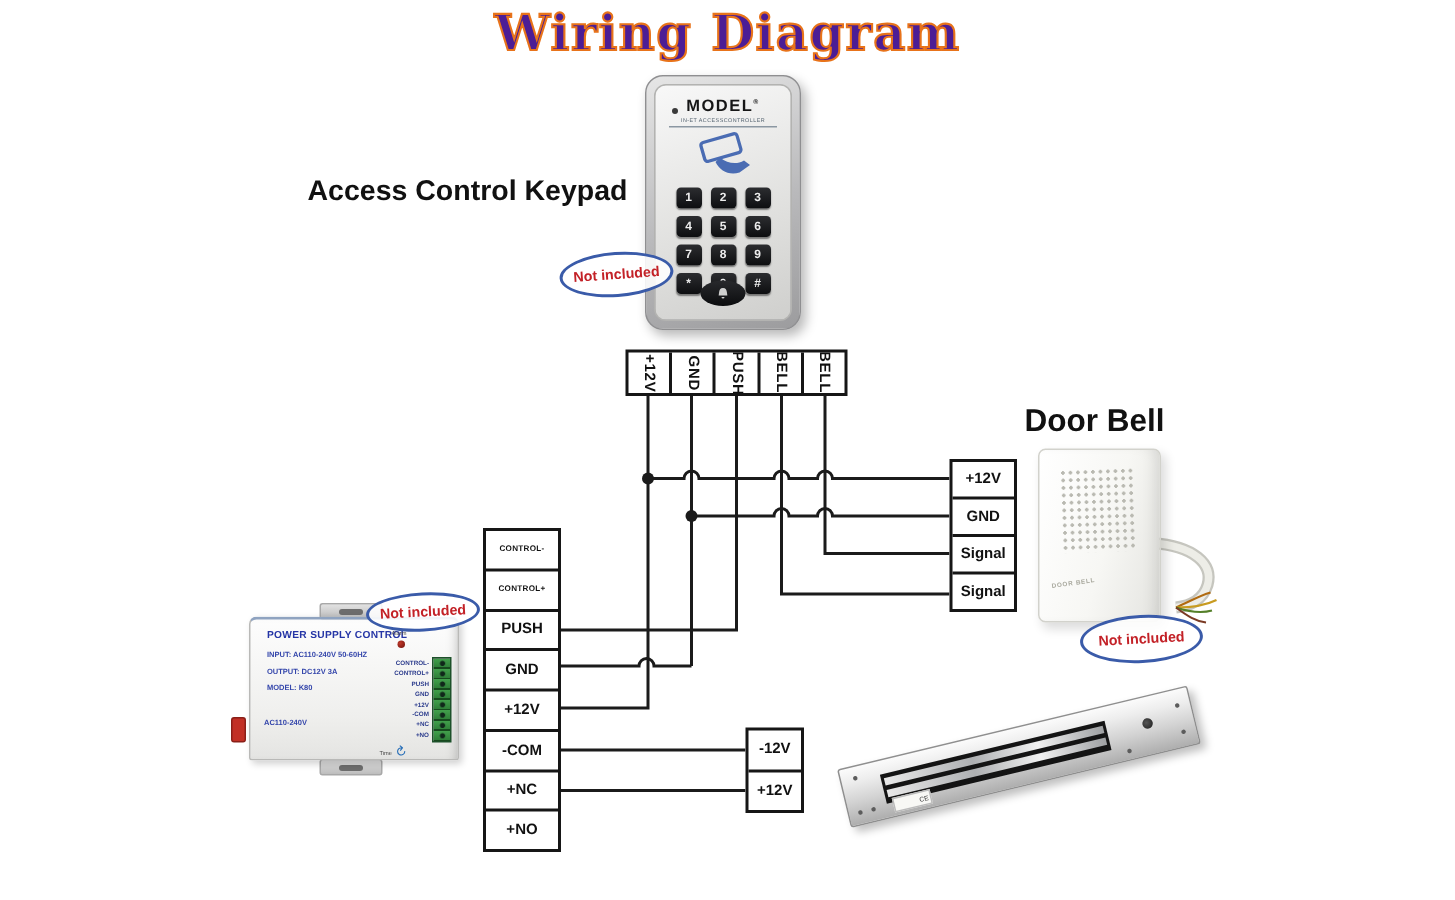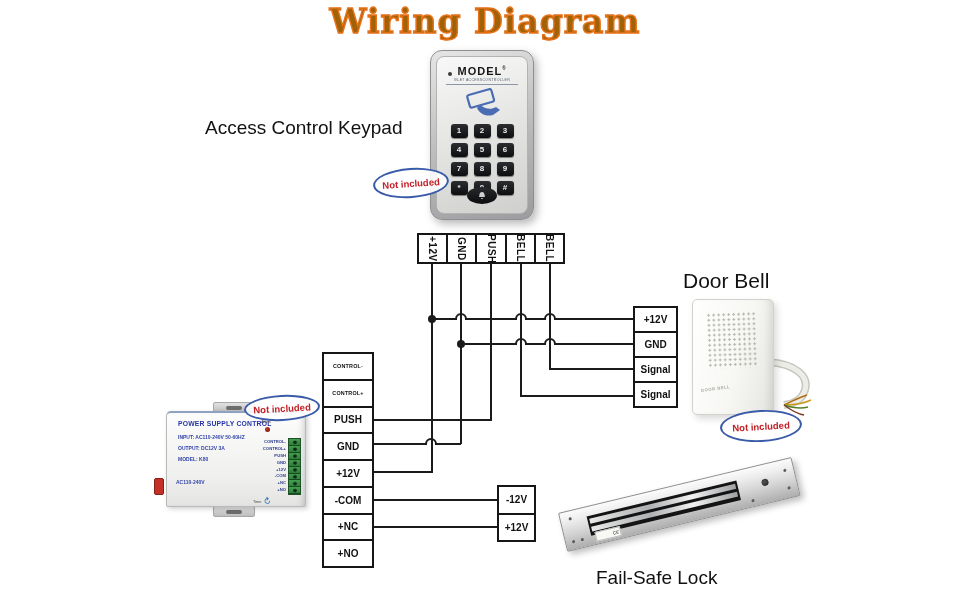--- a/index.html
+++ b/index.html
@@ -2,23 +2,23 @@
 <html><head>
 <meta charset="utf-8">
 <style>
   html,body { margin:0; padding:0; background:#ffffff; }
   body { font-family:"Liberation Sans", sans-serif; }
   .canvas { position:relative; width:970px; height:600px; background:#fff; overflow:hidden; }
 
   .page-title {
     position:absolute; top:2px; left:50%; transform:translateX(-50%);
     font-family:"DejaVu Serif", serif; font-weight:bold; font-size:33px;
-    color:#a16207; -webkit-text-stroke:1.4px #e8731a; letter-spacing:1px; white-space:nowrap;
+    color:#4c1d95; -webkit-text-stroke:1.4px #e8731a; letter-spacing:1px; white-space:nowrap;
   }
-  .sec-label { position:absolute; font-weight:normal; color:#111; white-space:nowrap; }
+  .sec-label { position:absolute; font-weight:bold; color:#111; white-space:nowrap; }
 
   .wires { position:absolute; left:0; top:0; z-index:1; }
 
   
   .tb { position:absolute; display:flex; background:#fff; border:2px solid #161616; box-sizing:border-box; z-index:2; }
   .tb-h { flex-direction:row; }
   .tb-v { flex-direction:column; }
   .tcell { flex:1; display:flex; align-items:center; justify-content:center;
            font-weight:bold; color:#111; box-sizing:border-box; overflow:hidden; }
   .tb-h .tcell { border-left:2px solid #161616; }
@@ -141,21 +141,20 @@
     <g fill="none" stroke-width="1.4">
       <path d="M784 405 C 793 401 800 397 807 395" stroke="#b06a10"></path>
       <path d="M784 405 C 794 405 803 404 811 400" stroke="#c89b20"></path>
       <path d="M784 405 C 793 408 801 409 808 407" stroke="#55802a"></path>
       <path d="M784 405 C 792 411 797 414 804 415" stroke="#7a3a24"></path>
     </g>
   </svg>
 
   <div class="sec-label txt19" style="left:205px; top:117px;">Access Control Keypad</div>
   <div class="sec-label txt21" style="left:683px; top:269px;">Door Bell</div>
-  <div class="sec-label txt19" style="left:596px; top:567px;">Fail-Safe Lock</div>
 
   <div class="kp">
     <div class="kp-panel">
       <div class="kp-led"></div>
       <div class="kp-brand"><span>MODEL</span><sup>®</sup></div>
       <div class="kp-sub">IN-ET ACCESSCONTROLLER</div>
       <div class="kp-line"></div>
       <div class="kp-card">
         <svg width="44" height="28" viewBox="0 0 44 28">
           <rect x="8" y="4" width="25" height="13" rx="2" transform="rotate(-16 20 10)" fill="none" stroke="#4a6cb3" stroke-width="2.2"></rect>

